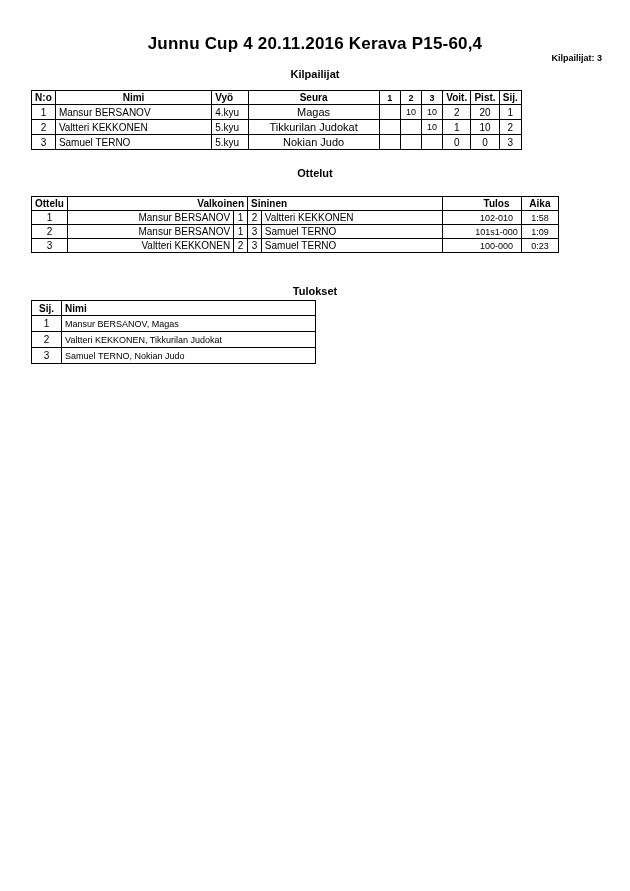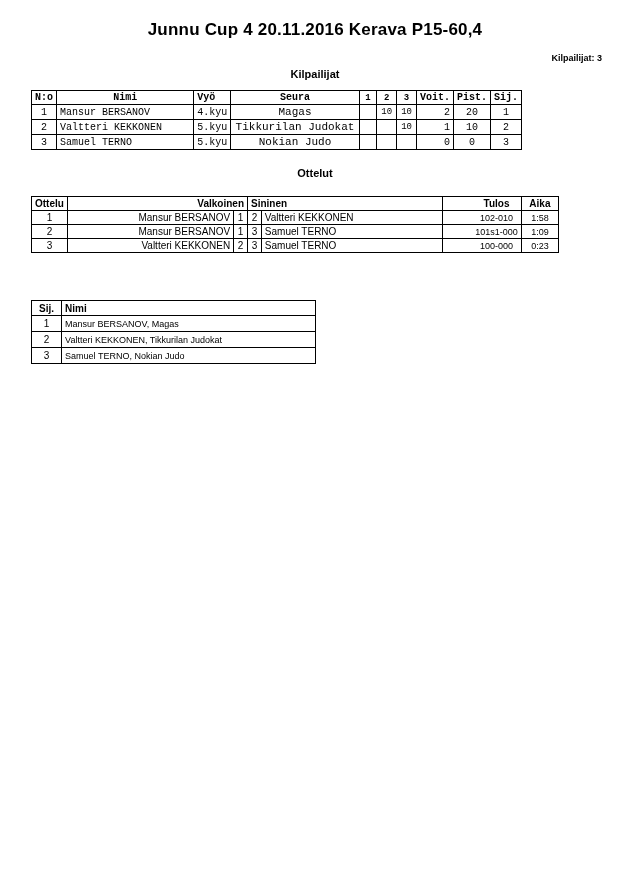--- a/index.html
+++ b/index.html
@@ -18,21 +18,21 @@
   .page {
     position: relative;
     width: 630px;
     height: 891px;
   }
   .title {
     text-align: center;
     font-size: 17px;
     font-weight: bold;
     margin: 0;
-    padding-top: 20px;
+    padding-top: 34px;
     letter-spacing: 0.2px;
   }
   .competitors-count {
     position: absolute;
     right: 28px;
     top: 53px;
     font-size: 9px;
     font-weight: bold;
   }
   .section-label {
@@ -58,29 +58,28 @@
     text-align: center;
     font-size: 10px;
   }
 
   
   #competitors-table {
     position: absolute;
     left: 31px;
     top: 90px;
     width: 491px;
-    font-family: Liberation Mono, monospace;
   }
   #competitors-table td.num,
   #competitors-table th.num { width: 14px; text-align: center; }
   #competitors-table td.name { width: 155px; text-align: left; }
   #competitors-table td.belt, #competitors-table th.belt { width: 36px; text-align: left; }
   #competitors-table td.club { width: 130px; text-align: center; font-size: 11px; }
   #competitors-table td.res, #competitors-table th.res { width: 21px; text-align: center; font-size: 9px; }
-  #competitors-table td.win, #competitors-table th.win { width: 24px; text-align: right; }
+  #competitors-table td.win, #competitors-table th.win { width: 24px; text-align: center; }
   #competitors-table td.pts, #competitors-table th.pts { width: 24px; text-align: center; }
   #competitors-table td.rank, #competitors-table th.rank { width: 22px; text-align: center; }
 
   
   .label-ottelut { position: absolute; left: 0; top: 167px; width: 630px; }
   #matches-table {
     position: absolute;
     left: 31px;
     top: 196px;
     width: 528px;
@@ -210,20 +209,21 @@
         <td class="white">Valtteri KEKKONEN</td>
         <td class="wn">2</td>
         <td class="bn">3</td>
         <td class="blue">Samuel TERNO</td>
         <td class="result">100-000</td>
         <td class="time">0:23</td>
       </tr>
     </tbody>
   </table>
 
+  <div class="section-label label-tulokset">Tulokset</div>
 
   <table id="results-table">
     <thead>
       <tr>
         <th class="rnum">Sij.</th>
         <th class="rname">Nimi</th>
       </tr>
     </thead>
     <tbody>
       <tr>

